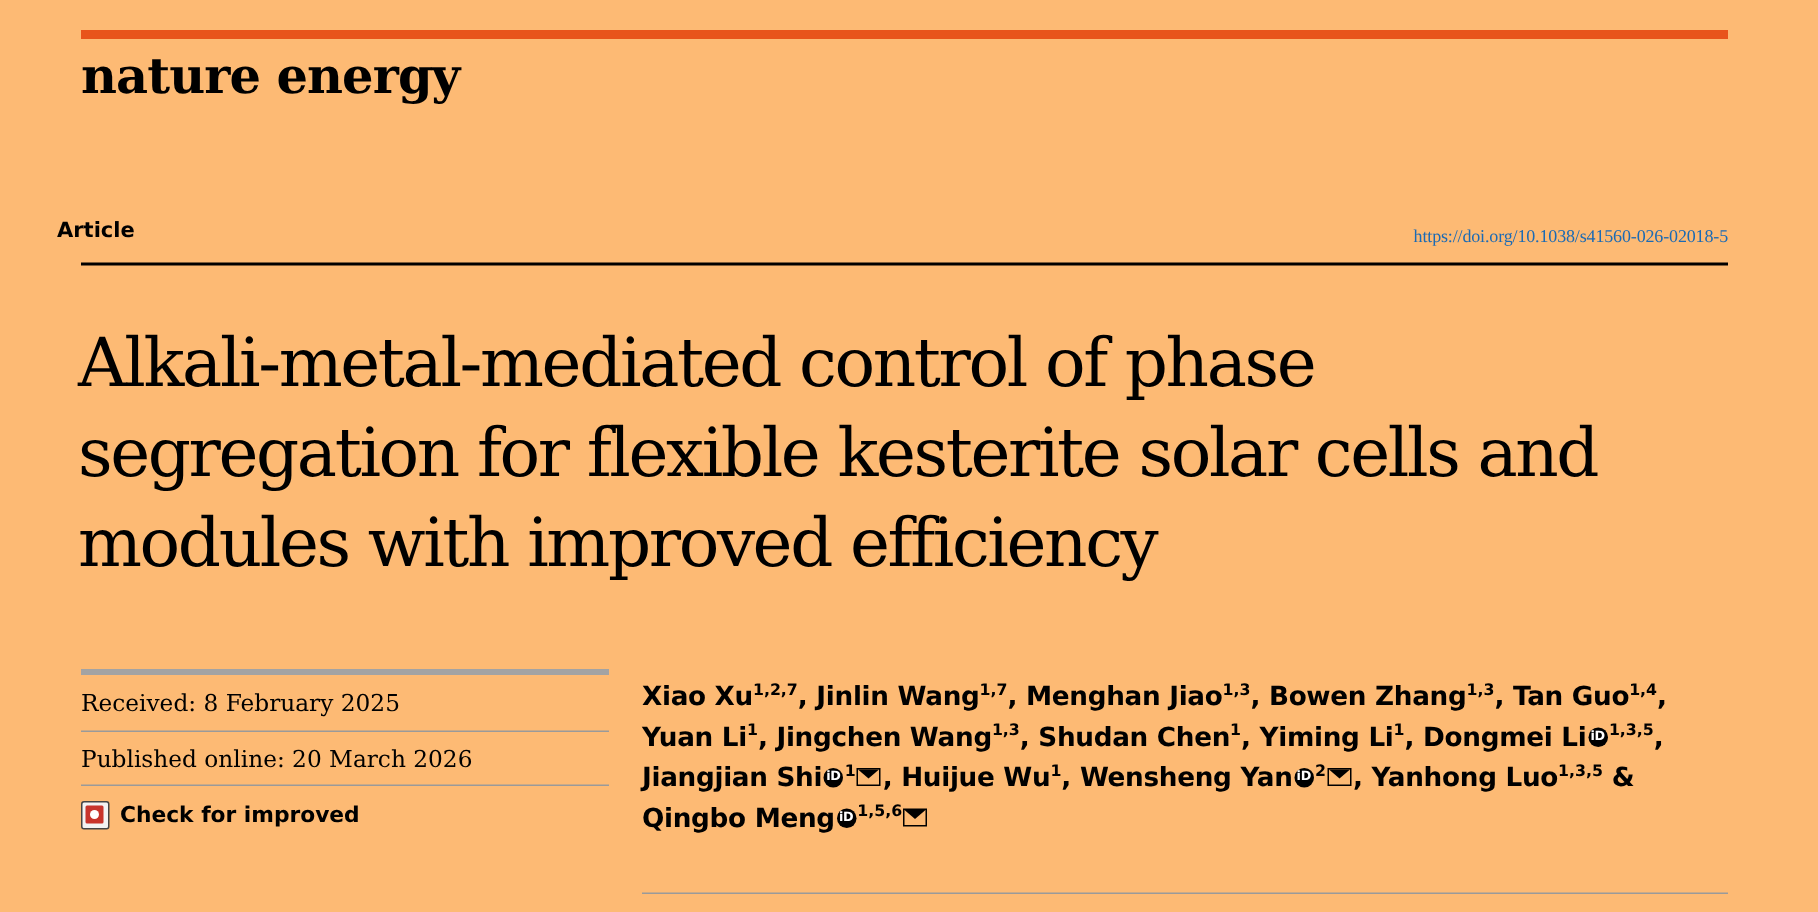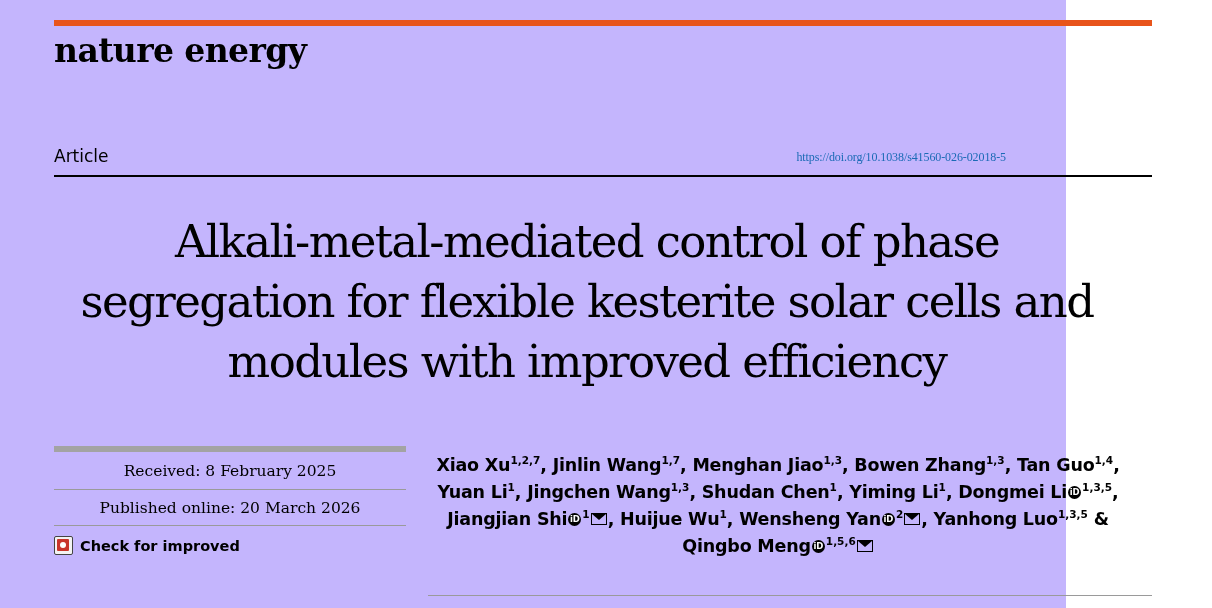--- a/index.html
+++ b/index.html
@@ -9,24 +9,23 @@
   }
   body {
     width: 1212px;
     height: 608px;
     overflow: hidden;
     font-family: "Liberation Serif", serif;
     color: #000000;
   }
   .page {
     position: relative;
-    width: 1066px;
+    width: 1212px;
     height: 608px;
-    background: #c4b5fd;
-    text-align: center;
+    background: #fdba74;
   }
   .top-rule {
     position: absolute;
     left: 54px;
     top: 20px;
     width: 1098px;
     height: 6px;
     background: #e8541b;
   }
   .masthead {
@@ -35,25 +34,25 @@
     top: 33px;
     font-family: "DejaVu Serif", serif;
     font-size: 33px;
     font-weight: 700;
     letter-spacing: -0.6px;
     color: #000000;
     line-height: 1.1;
   }
   .article-label {
     position: absolute;
-    left: 54px;
+    left: 38px;
     top: 146px;
     font-family: "DejaVu Sans", sans-serif;
-    font-size: 17px;
-    font-weight: 400;
+    font-size: 14px;
+    font-weight: 700;
     color: #000000;
   }
   .doi {
     position: absolute;
     right: 60px;
     top: 150px;
     font-family: Liberation Serif, serif;
     font-size: 12px;
     color: #1a6ab5;
     text-decoration: none;
@@ -88,21 +87,21 @@
     font-family: "DejaVu Serif", serif;
   }
   .meta-row {
     border-bottom: 1px solid #9a9a9a;
     padding: 9px 0 8px 0;
     font-size: 15.5px;
     line-height: 1.2;
     color: #000000;
   }
   .meta-row.first {
-    border-top: 6px solid #a3a3a3;
+    border-top: 4px solid #a3a3a3;
     padding-top: 10px;
   }
   .check-updates {
     display: flex;
     align-items: center;
     gap: 7px;
     padding-top: 10px;
     font-family: "DejaVu Sans", sans-serif;
     font-size: 14.5px;
     font-weight: 700;

